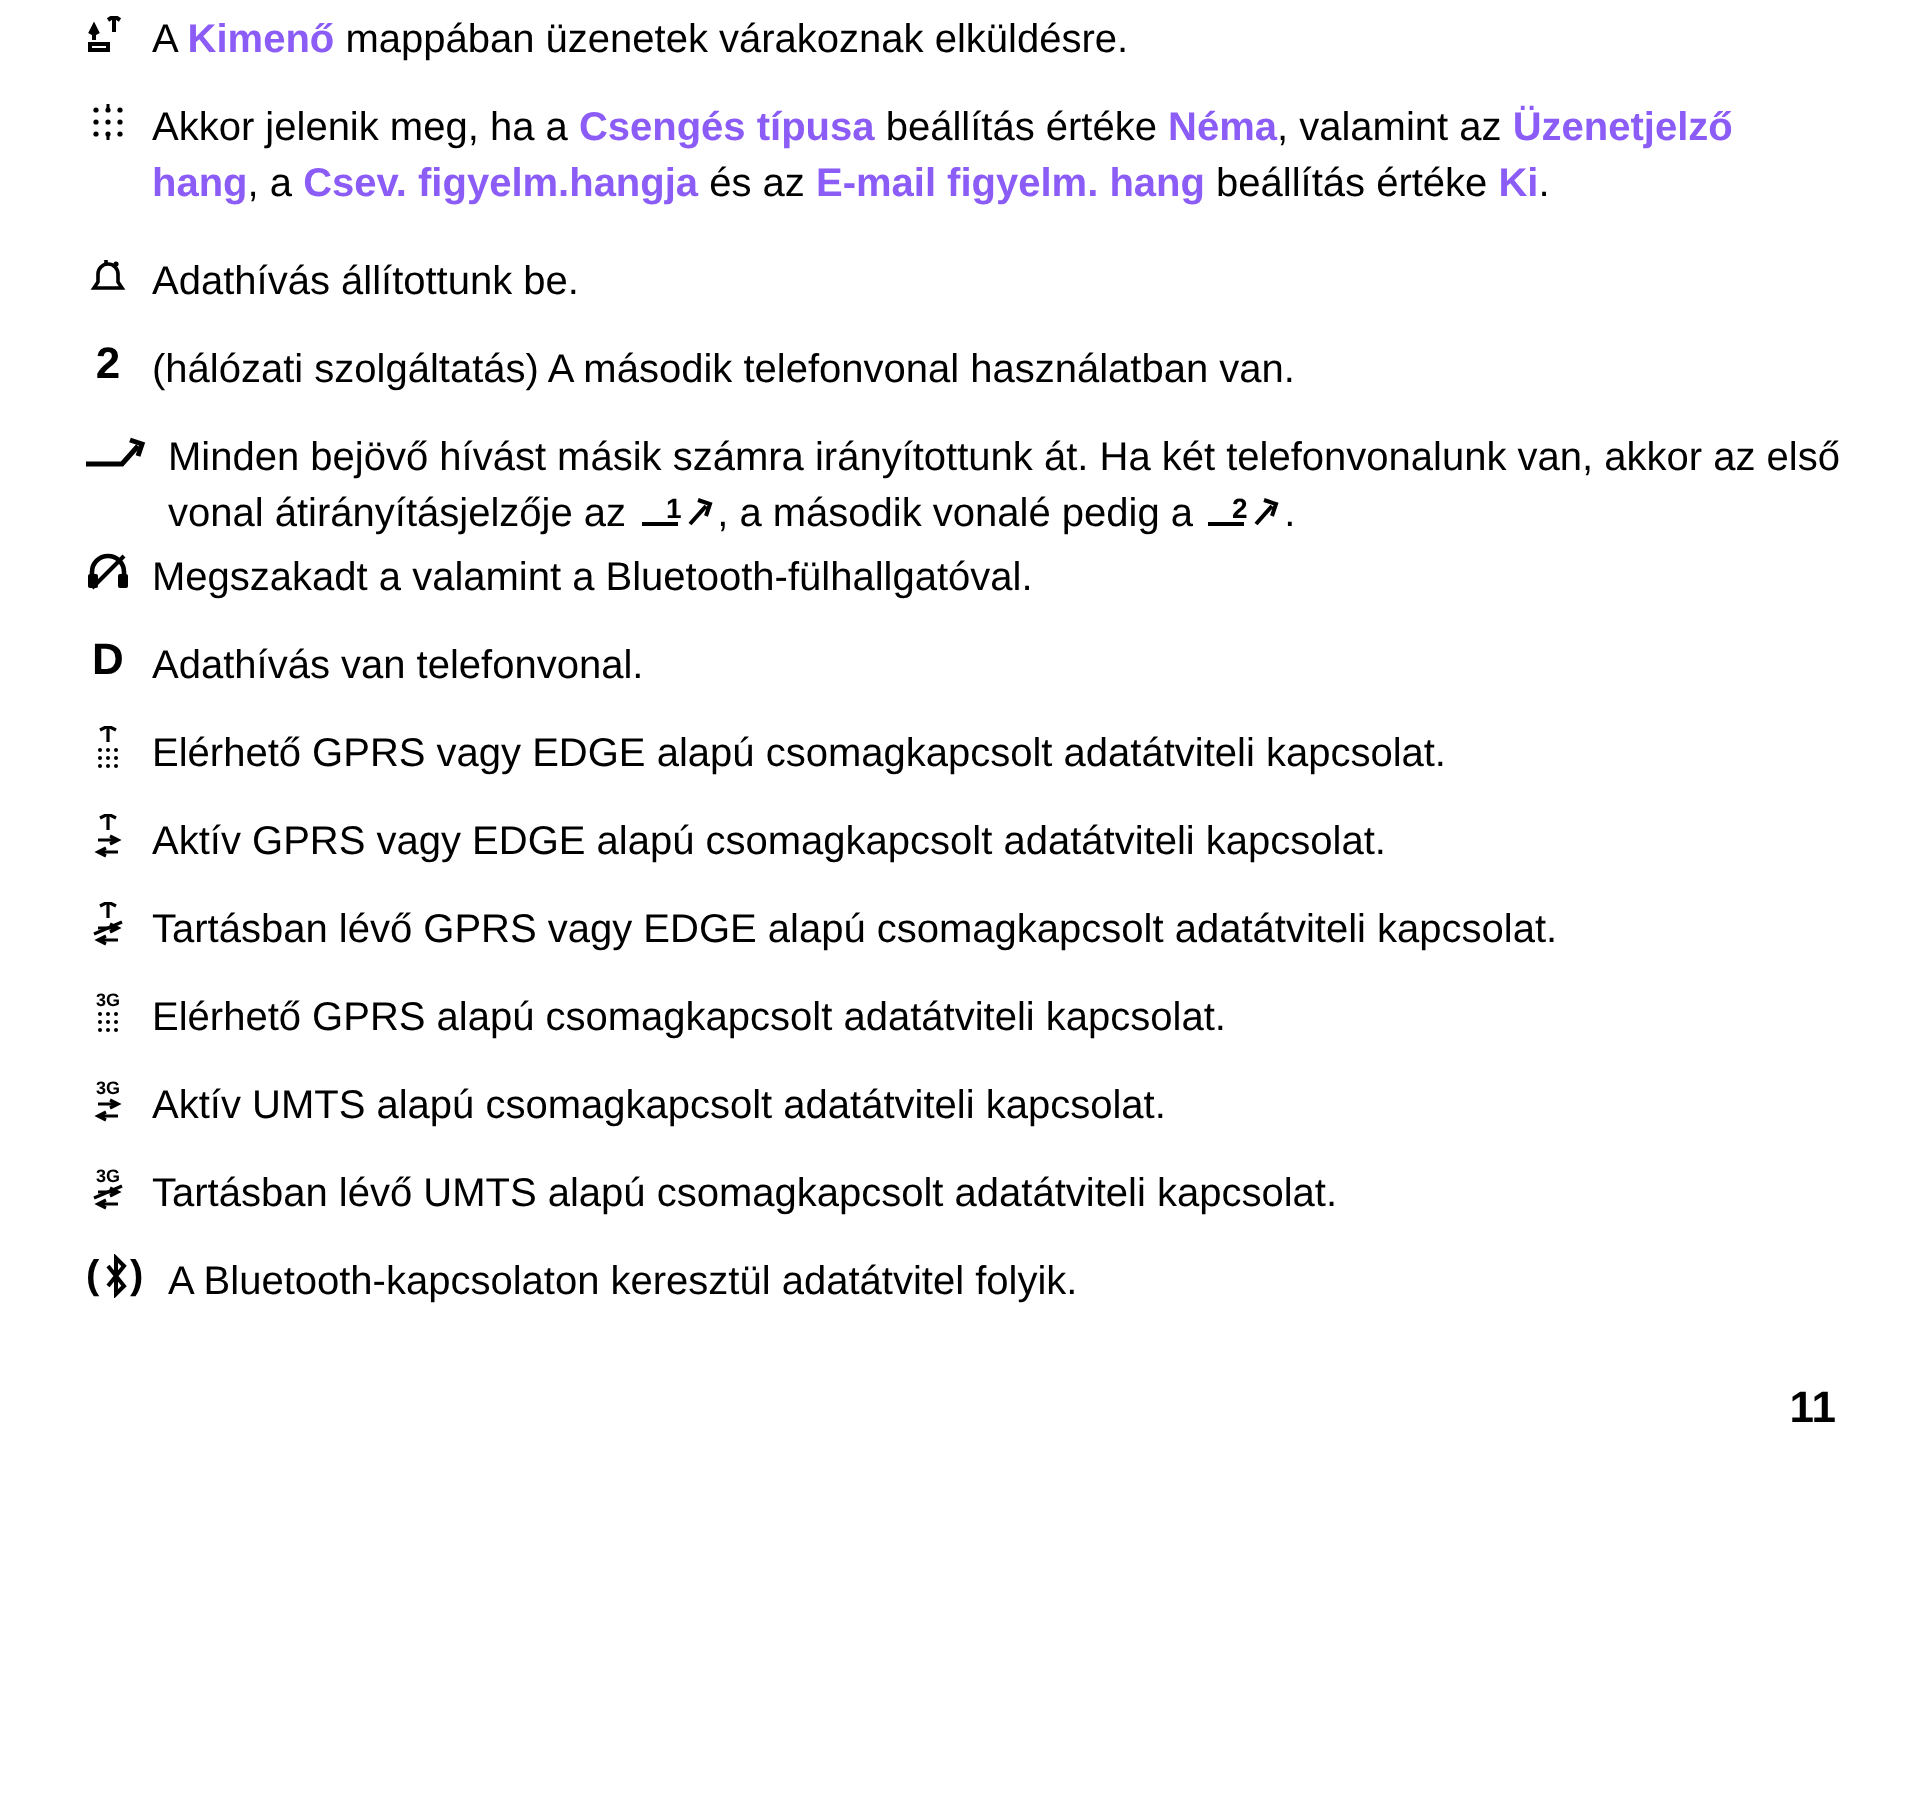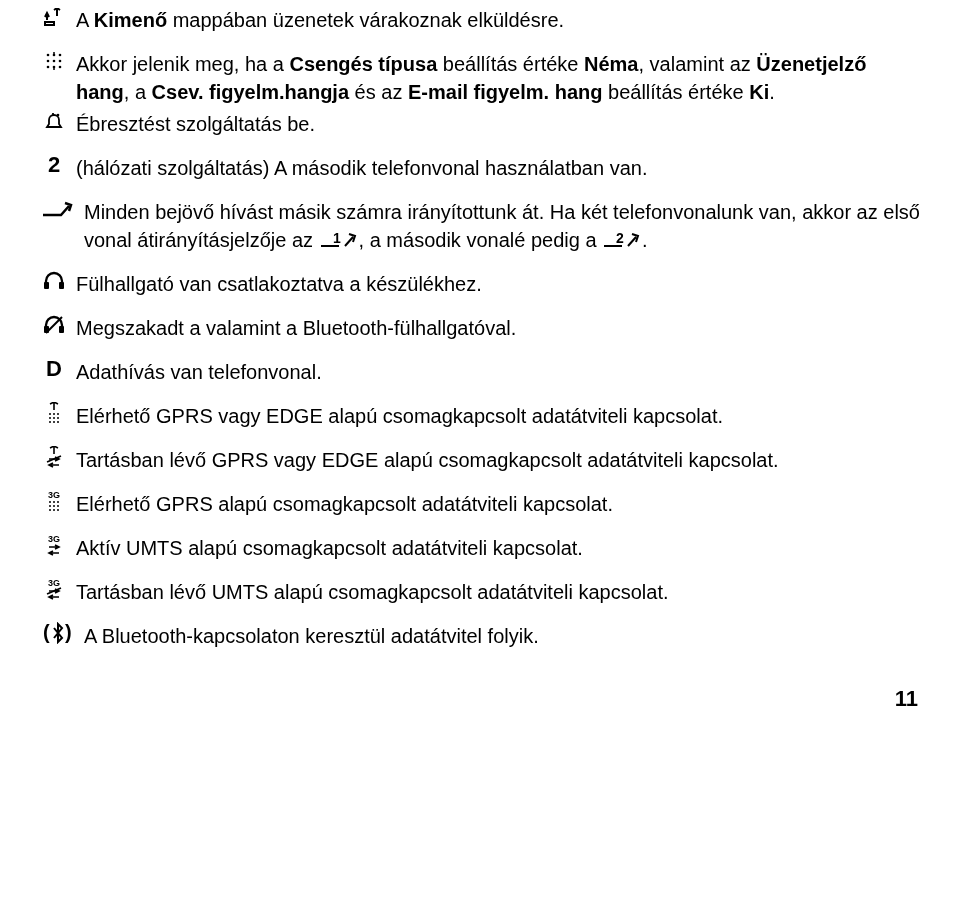--- a/index.html
+++ b/index.html
@@ -33,21 +33,21 @@
     justify-content: center;
     margin-right: 6px;
     font-weight: bold;
     font-size: 18px;
   }
   .icon-wide {
     flex: 0 0 40px;
     width: 40px;
   }
   .icon svg { display:block; }
-  .link { color: #000000; font-weight: bold; }
+  .link { color: #8b5cf6; font-weight: bold; }
   .inline-icon {
     display: inline-flex;
     align-items: center;
     justify-content: center;
     width: 40px;
     height: 18px;
     vertical-align: middle;
     position: relative;
     top: -2px;
   }
@@ -68,21 +68,21 @@
       <svg width="22" height="18" viewBox="0 0 22 18">
           <path d="M2 17 h9 v-3 h-9 z M4 12 v-5 M2 9 l2 -4 l2 4" fill="none" stroke="#000" stroke-width="2"></path>
           <path d="M11 2 l3 -2 l3 2" fill="none" stroke="#000" stroke-width="2"></path>
           <path d="M14 0 v8" stroke="#000" stroke-width="2"></path>
         </svg>
     </span>
     <span class="txt"><span>A </span><span class="link">Kimenő</span><span> mappában üzenetek várakoznak elküldésre.</span></span>
   </div>
 
 
-  <div class="row" style="margin-bottom:4px">
+  <div class="row" style="margin-bottom:21px">
     <span class="icon">
       <svg width="20" height="20" viewBox="0 0 20 20">
           <circle cx="4" cy="4" r="1.3" fill="#000"></circle>
           <circle cx="10" cy="4" r="1.3" fill="#000"></circle>
           <circle cx="16" cy="4" r="1.3" fill="#000"></circle>
           <circle cx="4" cy="10" r="1.3" fill="#000"></circle>
           <circle cx="10" cy="10" r="1.3" fill="#000"></circle>
           <circle cx="16" cy="10" r="1.3" fill="#000"></circle>
           <circle cx="4" cy="16" r="1.3" fill="#000"></circle>
           <circle cx="10" cy="16" r="1.3" fill="#000"></circle>
@@ -95,29 +95,29 @@
 
 
   <div class="row">
     <span class="icon">
       <svg width="20" height="20" viewBox="0 0 20 20">
           <path d="M10 4 a5 5 0 0 1 5 5 v4 l2 3 h-14 l2 -3 v-4 a5 5 0 0 1 5 -5" fill="none" stroke="#000" stroke-width="1.8"></path>
           <circle cx="14" cy="4" r="1.3" fill="#000"></circle>
           <path d="M9 2 v2" stroke="#000" stroke-width="1.8"></path>
         </svg>
     </span>
-    <span class="txt">Ébresztést szolgáltatás be.</span>
+    <span class="txt">Adathívás állítottunk be.</span>
   </div>
 
   <div class="row">
     <span class="icon" style="font-family:Arial;font-size:22px;font-weight:900">2</span>
     <span class="txt">(hálózati szolgáltatás) A második telefonvonal használatban van.</span>
   </div>
 
-  <div class="row" style="margin-bottom:16px">
+  <div class="row" style="margin-bottom:4px">
     <span class="icon icon-wide">
       <svg width="34" height="16" viewBox="0 0 34 16">
           <path d="M2 14 h18 l8 -9" fill="none" stroke="#000" stroke-width="2.5"></path>
           <path d="M24 2 l6 2 l-2 6" fill="none" stroke="#000" stroke-width="2.5"></path>
         </svg>
     </span>
     <span class="txt"><span>Minden bejövő hívást másik számra irányítottunk át. Ha két telefonvonalunk van, akkor az első vonal átirányításjelzője az </span><span class="inline-icon">
           <svg width="40" height="16" viewBox="0 0 40 16">
             <path d="M2 14 h18" stroke="#000" stroke-width="2"></path>
             <text x="14" y="11" font-size="14" font-weight="900" font-family="Arial">1</text>
@@ -125,30 +125,20 @@
           </svg>
         </span><span>, a második vonalé pedig a </span><span class="inline-icon">
           <svg width="40" height="16" viewBox="0 0 40 16">
             <path d="M2 14 h18" stroke="#000" stroke-width="2"></path>
             <text x="14" y="11" font-size="14" font-weight="900" font-family="Arial">2</text>
             <path d="M26 14 l8 -9 M30 2 l6 2 l-2 6" fill="none" stroke="#000" stroke-width="2"></path>
           </svg>
         </span><span>.</span></span>
   </div>
 
-  <div class="row">
-    <span class="icon">
-      <svg width="22" height="20" viewBox="0 0 22 20">
-          <path d="M3 13 v-3 a8 8 0 0 1 16 0 v3" fill="none" stroke="#000" stroke-width="2.3"></path>
-          <rect x="1" y="11" width="5" height="7" rx="1" fill="#000"></rect>
-          <rect x="16" y="11" width="5" height="7" rx="1" fill="#000"></rect>
-        </svg>
-    </span>
-    <span class="txt">Fülhallgató van csatlakoztatva a készülékhez.</span>
-  </div>
 
 
   <div class="row">
     <span class="icon">
       <svg width="22" height="20" viewBox="0 0 22 20">
           <path d="M3 13 v-3 a8 8 0 0 1 16 0 v3" fill="none" stroke="#000" stroke-width="2.3"></path>
           <rect x="1" y="11" width="5" height="7" rx="1" fill="#000"></rect>
           <rect x="16" y="11" width="5" height="7" rx="1" fill="#000"></rect>
           <path d="M3 18 L19 2" stroke="#000" stroke-width="2"></path>
         </svg>
@@ -172,20 +162,30 @@
           <circle cx="9" cy="16" r="1" fill="#000"></circle>
           <circle cx="13" cy="16" r="1" fill="#000"></circle>
           <circle cx="5" cy="20" r="1" fill="#000"></circle>
           <circle cx="9" cy="20" r="1" fill="#000"></circle>
           <circle cx="13" cy="20" r="1" fill="#000"></circle>
         </svg>
     </span>
     <span class="txt">Elérhető GPRS vagy EDGE alapú csomagkapcsolt adatátviteli kapcsolat.</span>
   </div>
 
+  <div class="row">
+    <span class="icon">
+      <svg width="18" height="22" viewBox="0 0 18 22">
+          <path d="M5 2 l4 -2 l4 2 M9 0 v8" stroke="#000" stroke-width="1.6" fill="none"></path>
+          <path d="M4 13 h10 M10 11 l4 2 l-4 2" stroke="#000" stroke-width="1.6" fill="none"></path>
+          <path d="M4 19 h10 M8 17 l-4 2 l4 2" stroke="#000" stroke-width="1.6" fill="none"></path>
+        </svg>
+    </span>
+    <span class="txt">Aktív GPRS vagy EDGE alapú csomagkapcsolt adatátviteli kapcsolat.</span>
+  </div>
 
   <div class="row">
     <span class="icon">
       <svg width="18" height="22" viewBox="0 0 18 22">
           <path d="M5 2 l4 -2 l4 2 M9 0 v8" stroke="#000" stroke-width="1.6" fill="none"></path>
           <path d="M4 13 h10 M10 11 l4 2 l-4 2" stroke="#000" stroke-width="1.6" fill="none"></path>
           <path d="M2 16 l14 -6" stroke="#000" stroke-width="1.6"></path>
           <path d="M4 19 h10 M8 17 l-4 2 l4 2" stroke="#000" stroke-width="1.6" fill="none"></path>
         </svg>
     </span>

